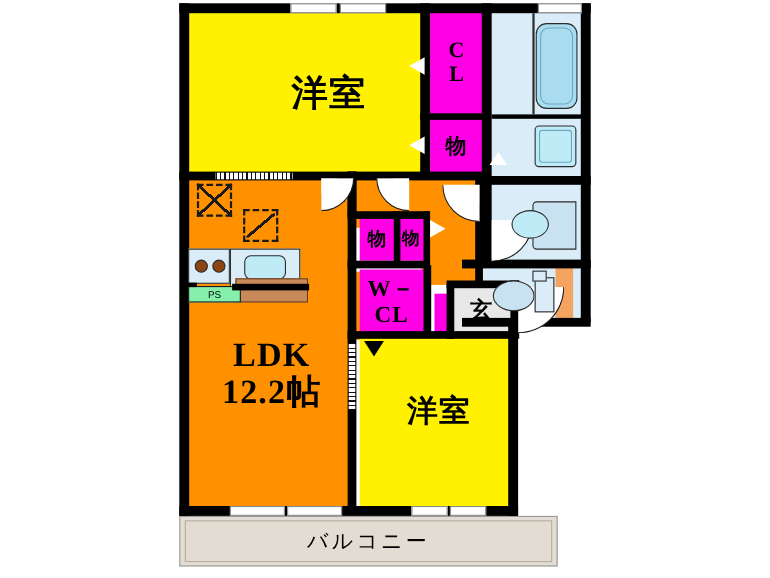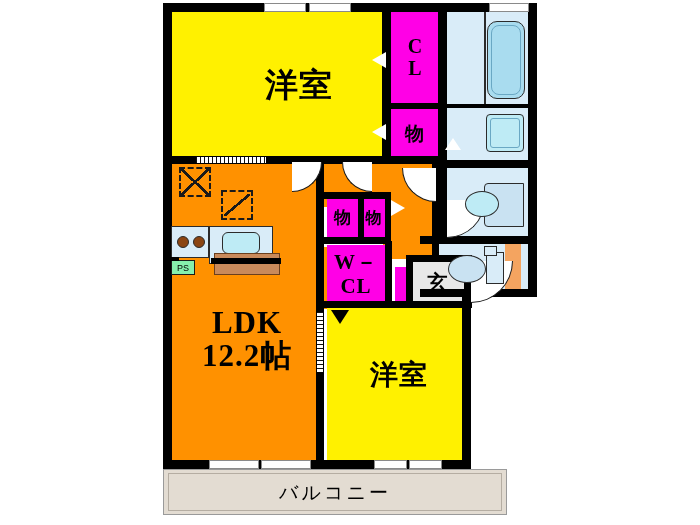--- a/index.html
+++ b/index.html
@@ -180,21 +180,21 @@
 
   <div class="kit fx" style="left:171px;top:226px;width:38px;height:32px;background:#D9ECF8;"></div>
   <div class="abs" style="left:177px;top:236px;width:12px;height:12px;border-radius:50%;background:#8B4513;border:1.5px solid #2b2b2b;"></div>
   <div class="abs" style="left:193px;top:236px;width:12px;height:12px;border-radius:50%;background:#8B4513;border:1.5px solid #2b2b2b;"></div>
 
   <div class="kit fx" style="left:209px;top:226px;width:64px;height:38px;background:#D9ECF8;"></div>
   <div class="abs fx" style="left:222px;top:232px;width:38px;height:22px;border-radius:6px;background:#BEEBF5;"></div>
 
   <div class="abs" style="left:214px;top:253px;width:66px;height:22px;background:#C98A5B;border:1.5px solid #6b3f1d;"></div>
 
-  <div class="abs" style="left:171px;top:260px;width:24px;height:15px;background:#86efac;border:1.5px solid #1a1a1a;
+  <div class="abs" style="left:171px;top:260px;width:48px;height:15px;background:#86efac;border:1.5px solid #1a1a1a;
               display:flex;align-items:center;justify-content:center;">
     <span style="font-size:9px;font-family:'Liberation Sans',sans-serif;">PS</span>
   </div>
   <div class="wall" style="left:171px;top:257px;width:8px;height:4px;"></div>
   <div class="wall" style="left:211px;top:258px;width:70px;height:6px;"></div>
 
   <div class="abs fx" style="left:487px;top:21px;width:38px;height:78px;border-radius:10px;background:#A9DCEF;"></div>
   <div class="abs" style="left:491px;top:25px;width:30px;height:70px;border-radius:8px;border:1px solid #6aa8c4;"></div>
 
   <div class="abs" style="left:484px;top:12px;width:2px;height:92px;background:#2b2b2b;"></div>

